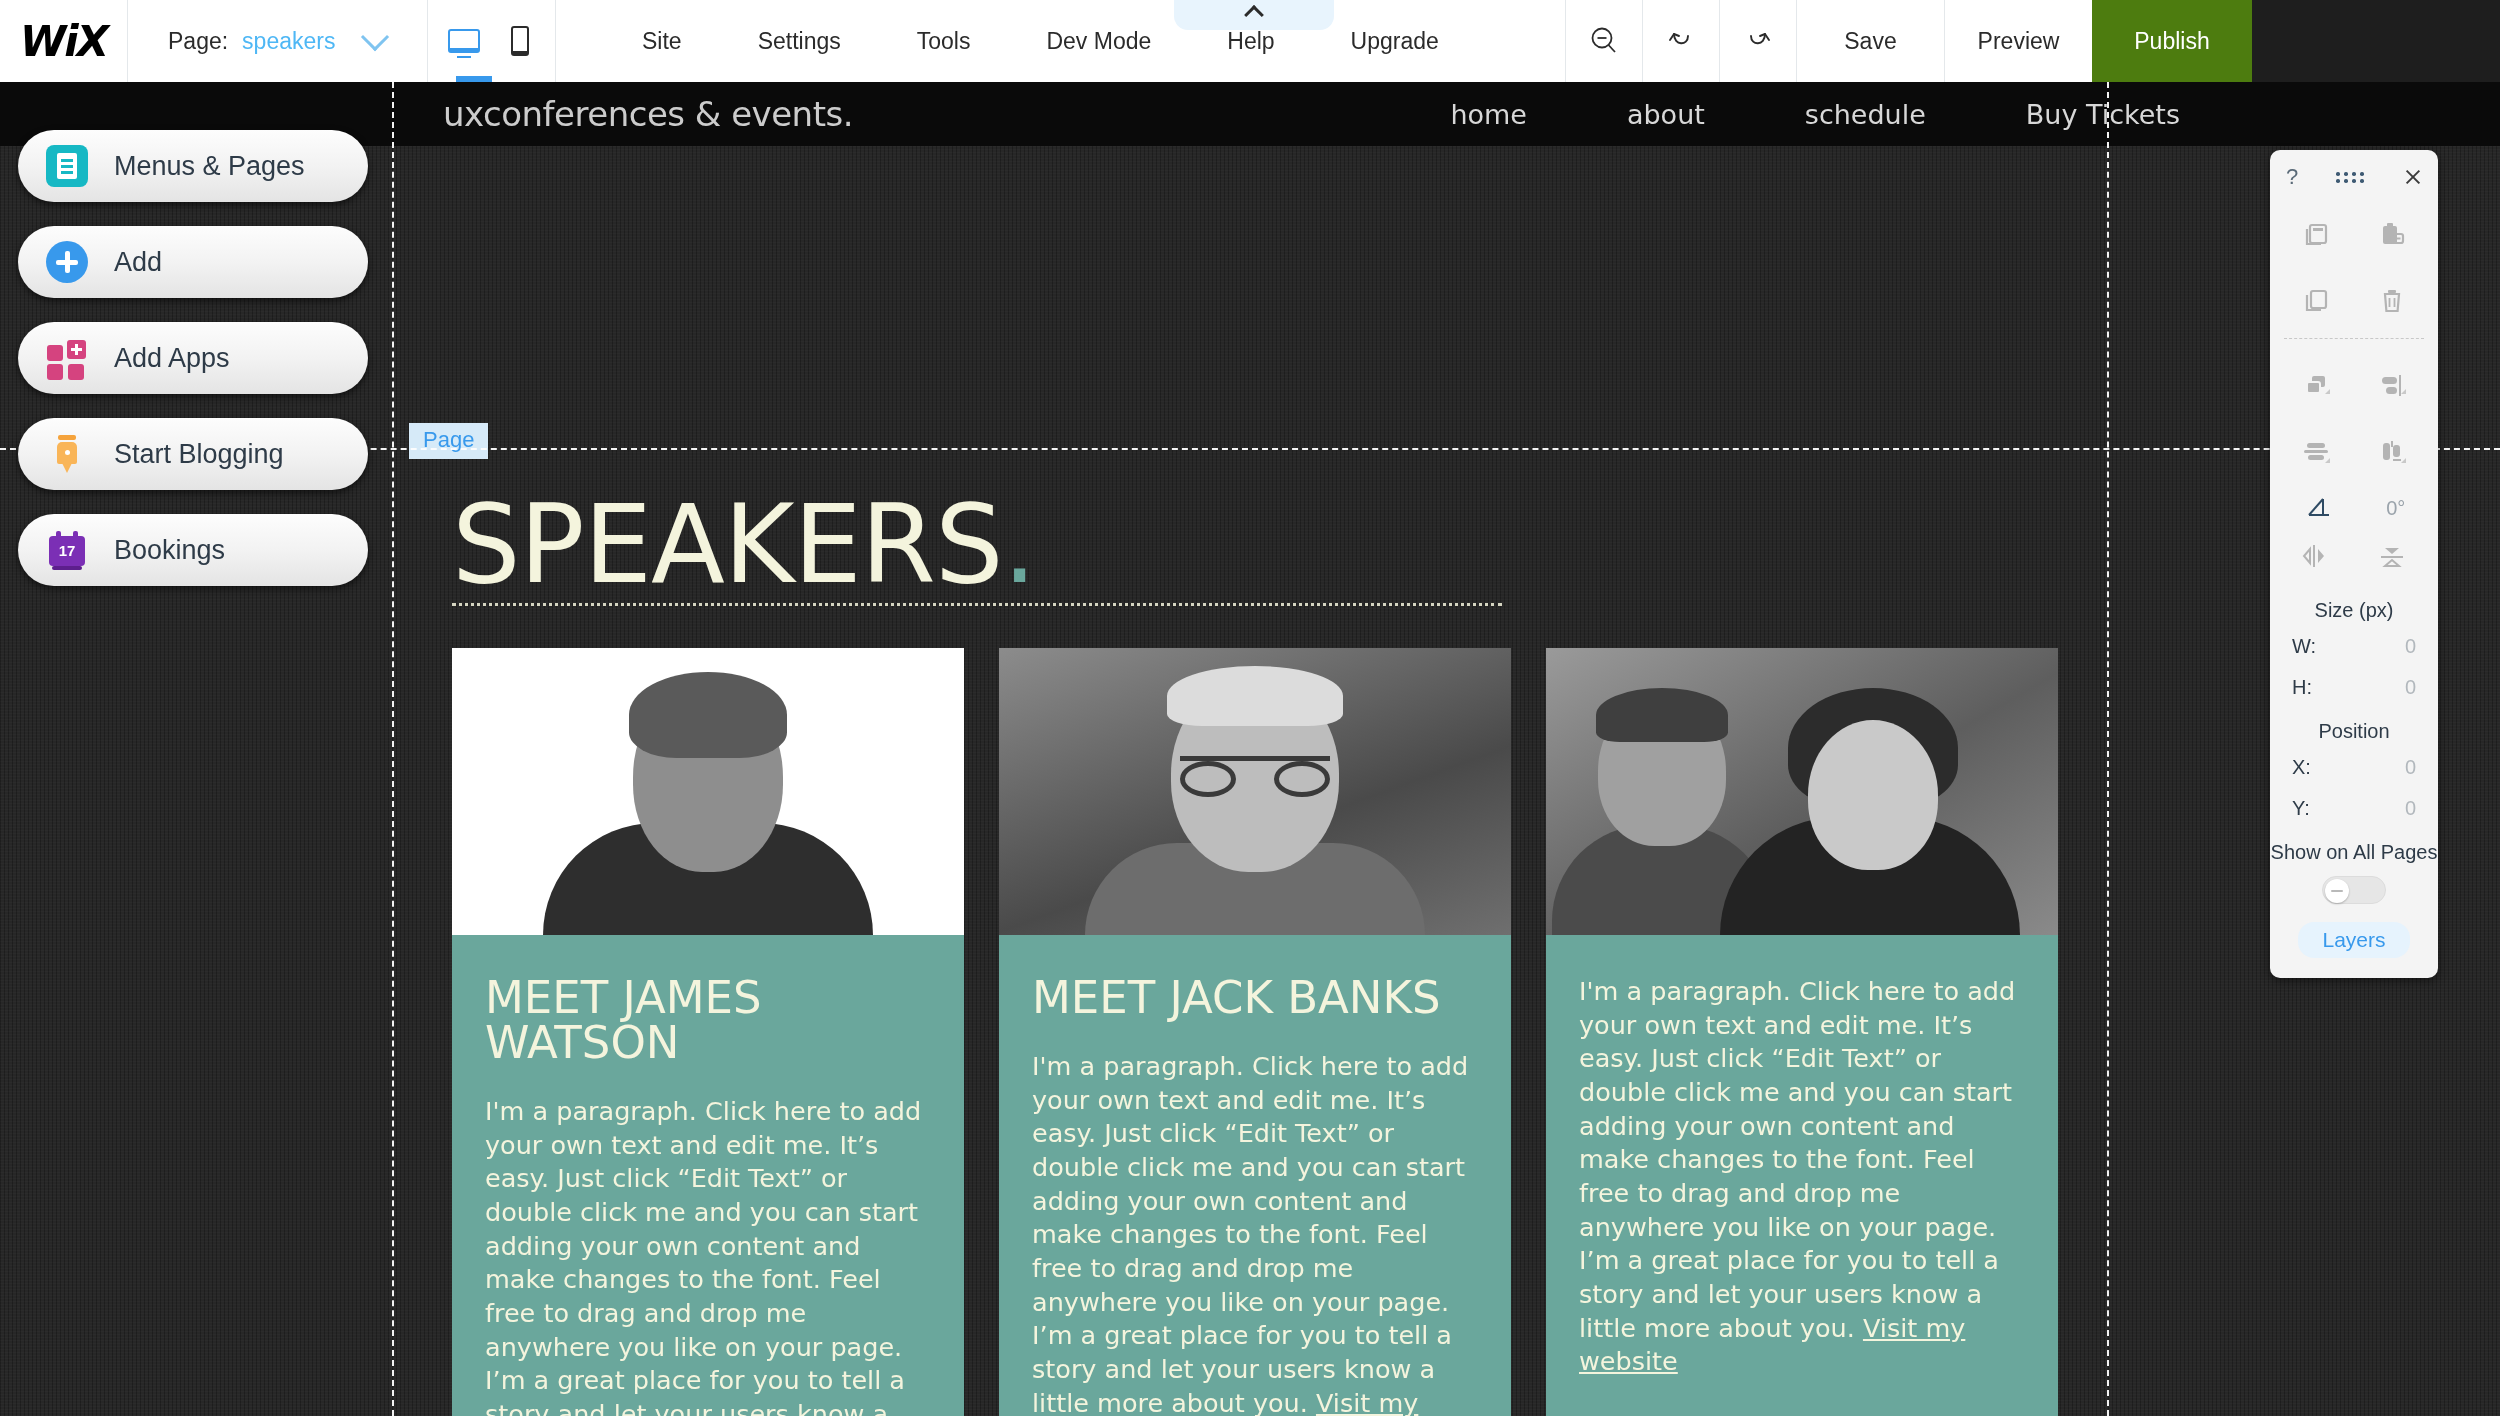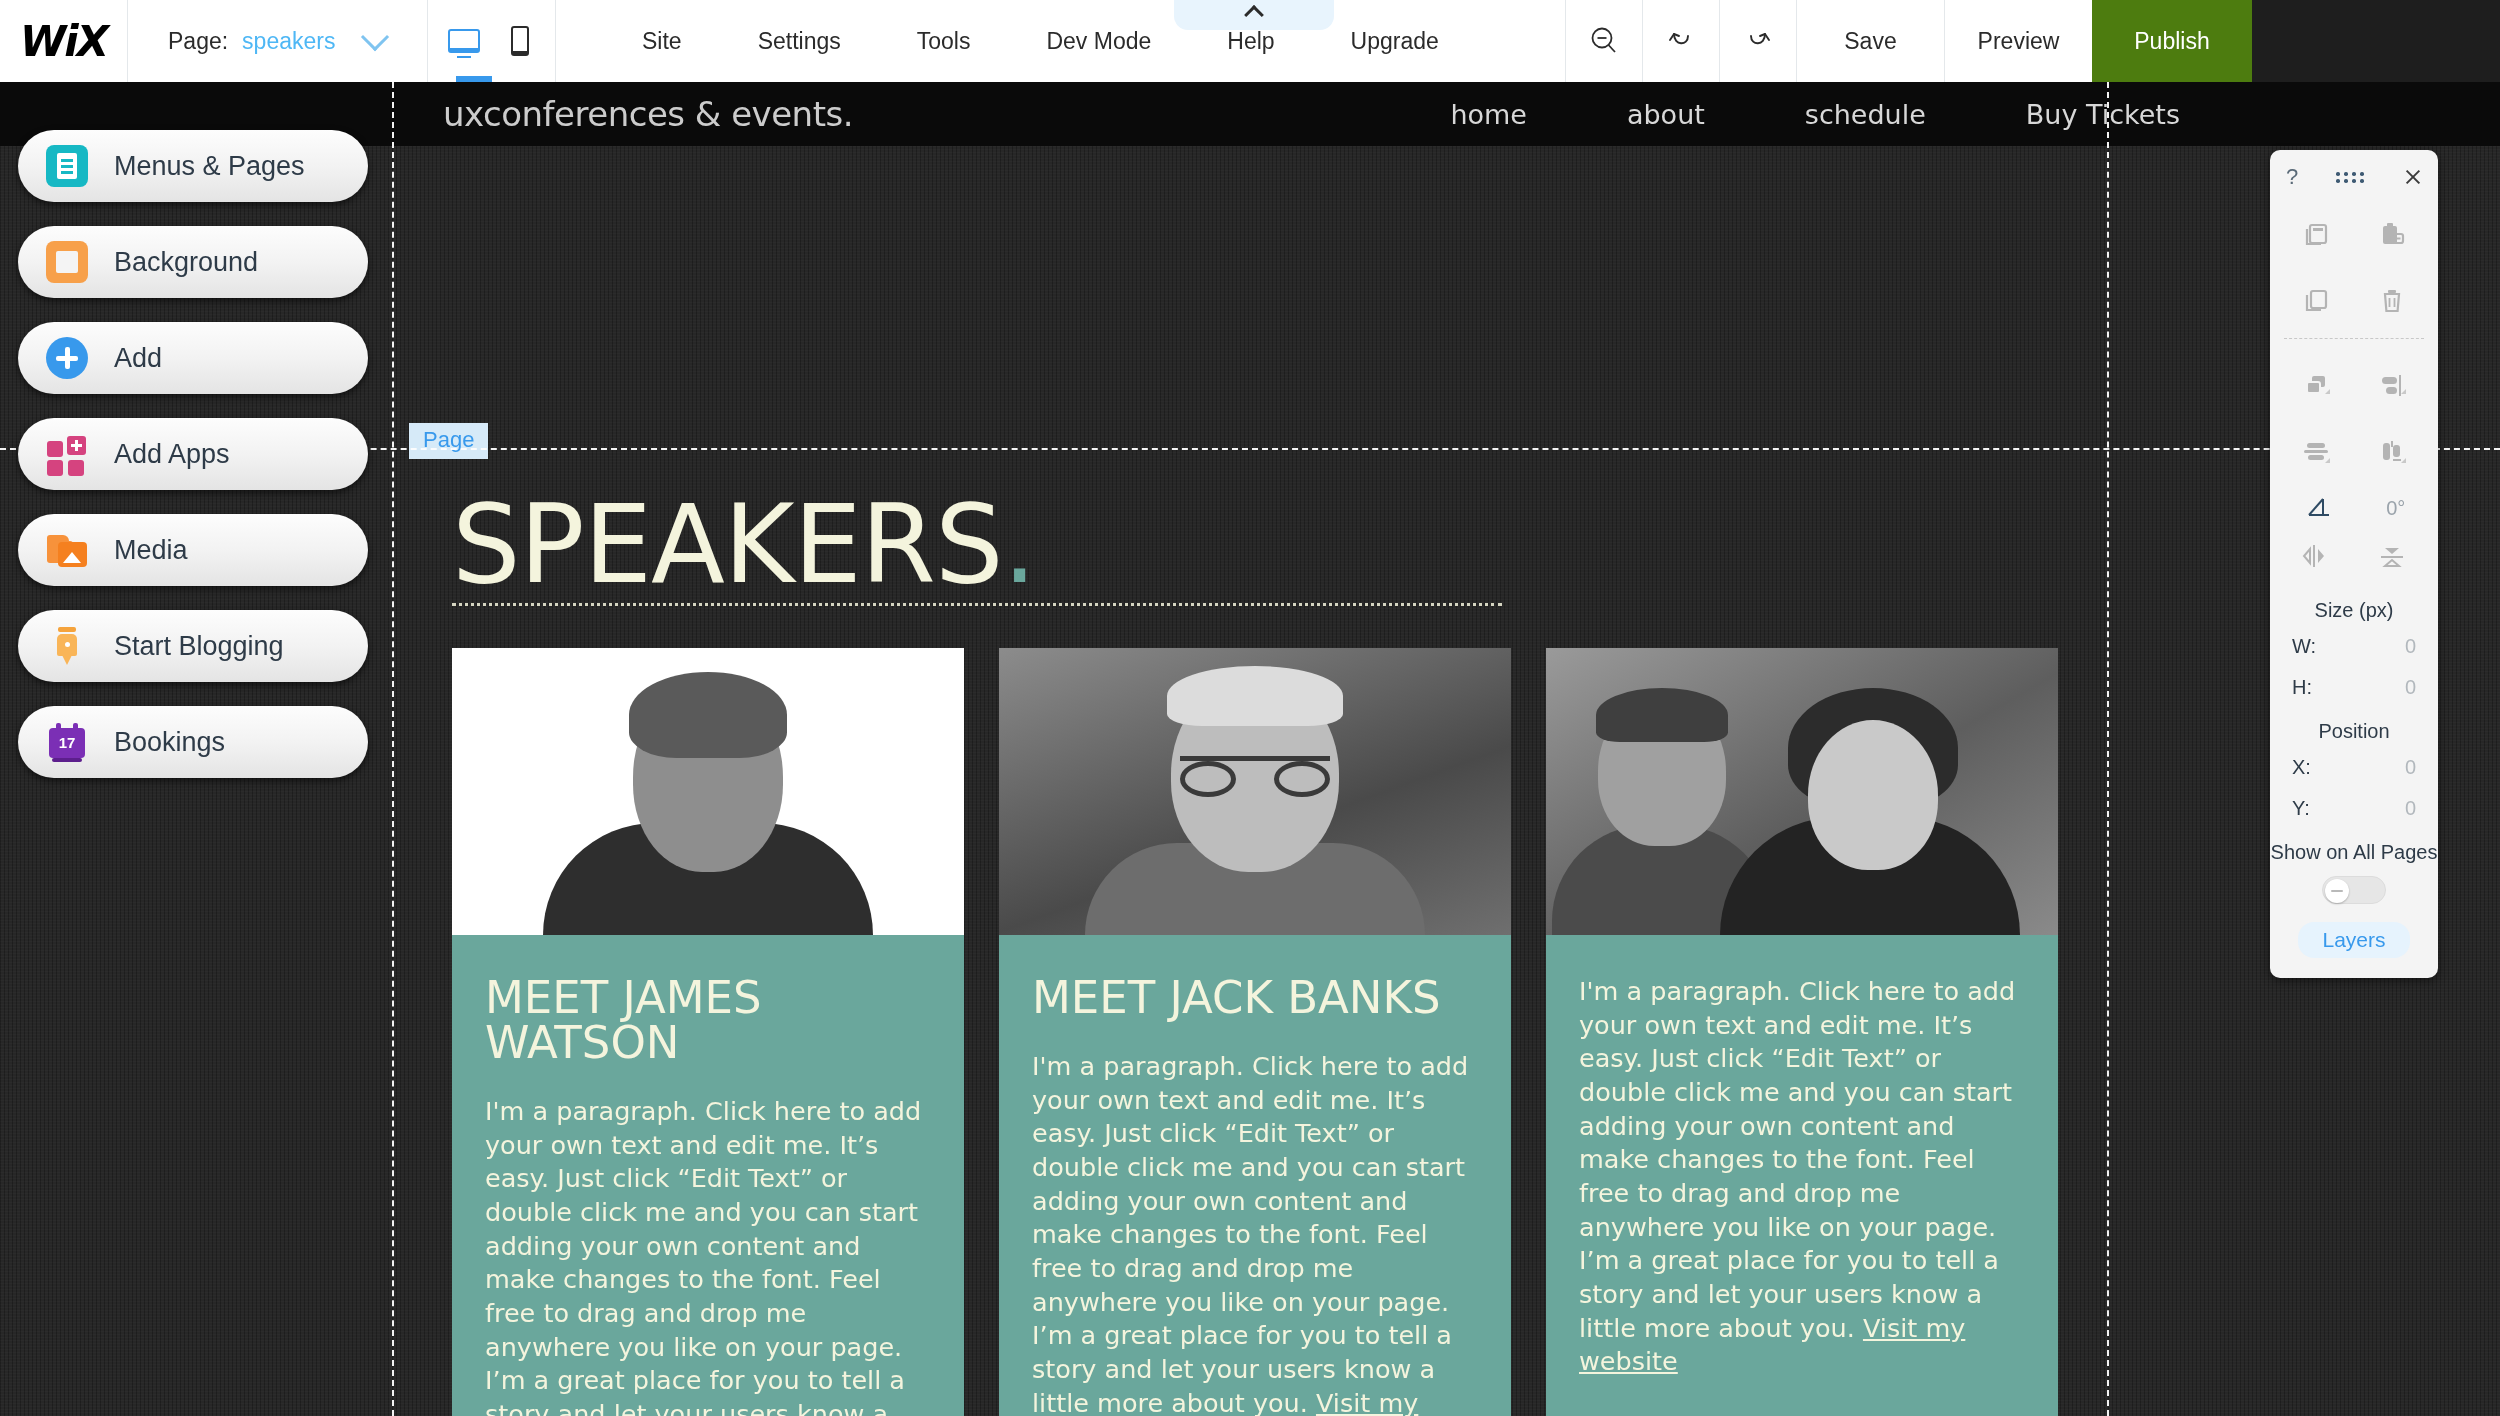--- a/index.html
+++ b/index.html
@@ -596,50 +596,38 @@
   </div>
 </div>
 
 <div class="sidebar">
 
   <div class="sb-item">
     <span class="sb-ico ic-pages"></span>
     <span class="sb-label">Menus &amp; Pages</span>
   </div>
 
-  <div class="sb-item">
-    <span class="sb-ico ic-bg"></span>
-    <span class="sb-label">Background</span>
-  </div>
 
   <div class="sb-item">
     <span class="sb-ico ic-add"></span>
     <span class="sb-label">Add</span>
   </div>
 
   <div class="sb-item">
     <span class="sb-ico ic-apps">
       <i></i>
         <i></i>
         <i></i>
         <i></i>
         <span class="plus-h"></span>
         <span class="plus-v"></span>
     </span>
     <span class="sb-label">Add Apps</span>
   </div>
 
-  <div class="sb-item">
-    <span class="sb-ico ic-media">
-      <span class="fold"></span>
-        <span class="sheet"></span>
-        <span class="sheet2"></span>
-    </span>
-    <span class="sb-label">Media</span>
-  </div>
 
   <div class="sb-item">
     <span class="sb-ico ic-blog">
       <span class="cap"></span>
         <span class="nib"></span>
         <span class="tip"></span>
         <span class="dot"></span>
     </span>
     <span class="sb-label">Start Blogging</span>
   </div>

